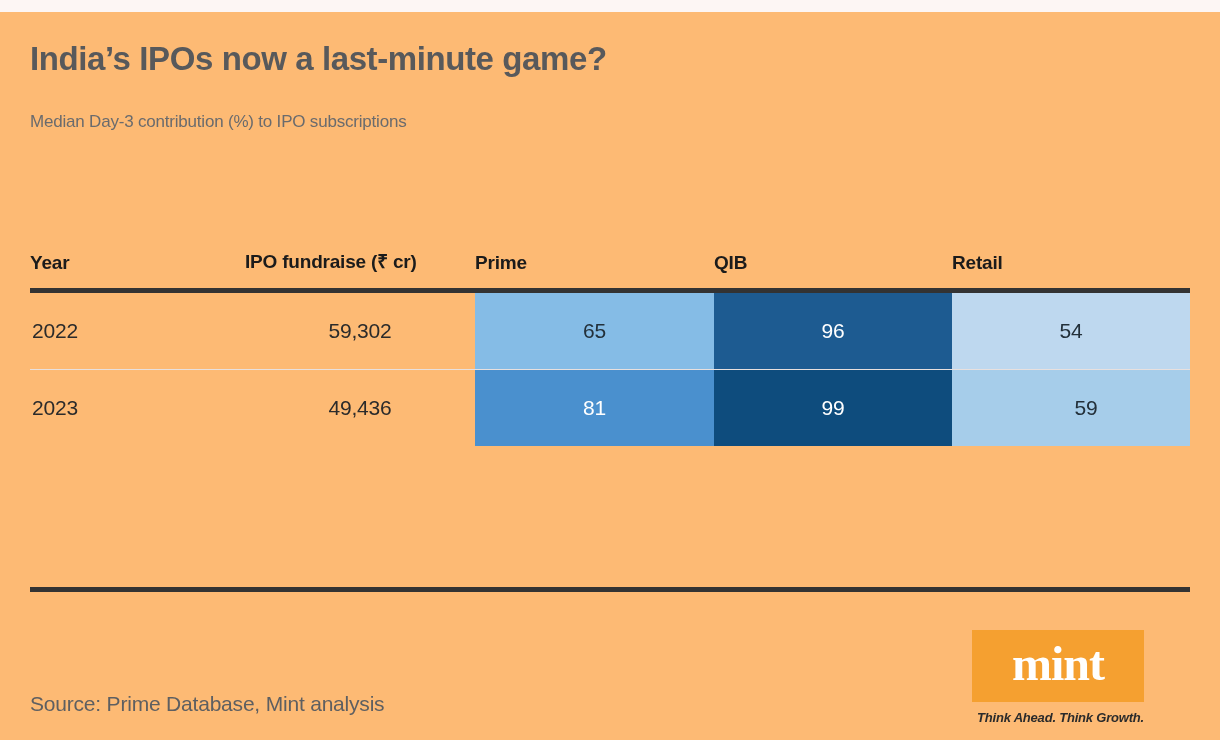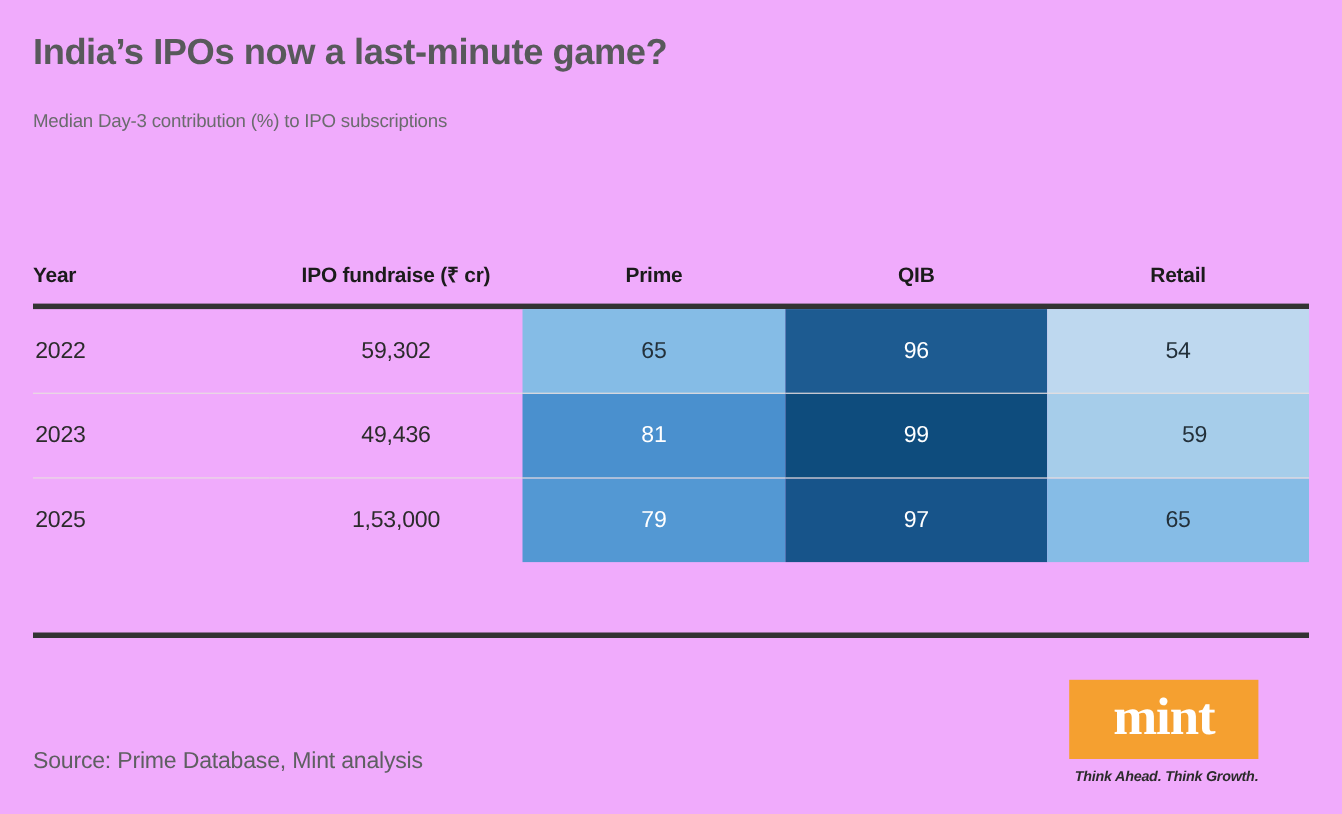--- a/index.html
+++ b/index.html
@@ -11,21 +11,22 @@
     height: 740px;
     background: #FDF6F4;
     font-family: "Liberation Sans", sans-serif;
     overflow: hidden;
     position: relative;
   }
 
   .sheet {
     position: absolute;
     inset: 0;
-    background: #f0abfc;
+    background: #fdba74;
+    margin-top: 12px;
   }
 
   
   .title {
     position: absolute;
     left: 30px;
     top: 28px;
     font-size: 33px;
     font-weight: bold;
     color: #58595B;
@@ -67,21 +68,21 @@
     color: #1B1B1B;
     vertical-align: bottom;
     padding: 0 0 14px 0;
     height: 72px;
     letter-spacing: -0.2px;
   }
   th.h-year   { text-align: left;   padding-left: 2px; }
   th.h-fund,
   th.h-total,
   th.h-qib,
-  th.h-retail { text-align: center; }
+  th.h-retail { text-align: left; }
 
   table.matrix thead tr.rule-row th {
     height: 0;
     padding: 0;
   }
   .head-rule {
     height: 5px;
     background: #333333;
     width: 1160px;
   }
@@ -204,27 +205,20 @@
             <td class="heat" style="background: rgb(29, 91, 145); color: rgb(255, 255, 255);">96</td>
             <td class="heat" style="background: rgb(190, 216, 239); color: rgb(35, 48, 58);">54</td>
           </tr>
           <tr>
             <td class="d-year">2023</td>
             <td class="d-fund">49,436</td>
             <td class="heat" style="background: rgb(74, 144, 206); color: rgb(255, 255, 255);">81</td>
             <td class="heat" style="background: rgb(14, 76, 125); color: rgb(255, 255, 255);">99</td>
             <td class="heat" style="background: rgb(166, 205, 234); color: rgb(35, 48, 58); padding-left: 31px;">59</td>
           </tr>
-          <tr>
-            <td class="d-year">2025</td>
-            <td class="d-fund">1,53,000</td>
-            <td class="heat" style="background: rgb(83, 152, 211); color: rgb(255, 255, 255);">79</td>
-            <td class="heat" style="background: rgb(23, 84, 138); color: rgb(255, 255, 255);">97</td>
-            <td class="heat" style="background: rgb(134, 188, 230); color: rgb(35, 48, 58);">65</td>
-          </tr>
         </tbody>
     </table>
   </div>
 
   <div class="foot-rule"></div>
 
   <div class="source">Source: Prime Database, Mint analysis</div>
 
   <div class="brand">
     <div class="brand-mark">

